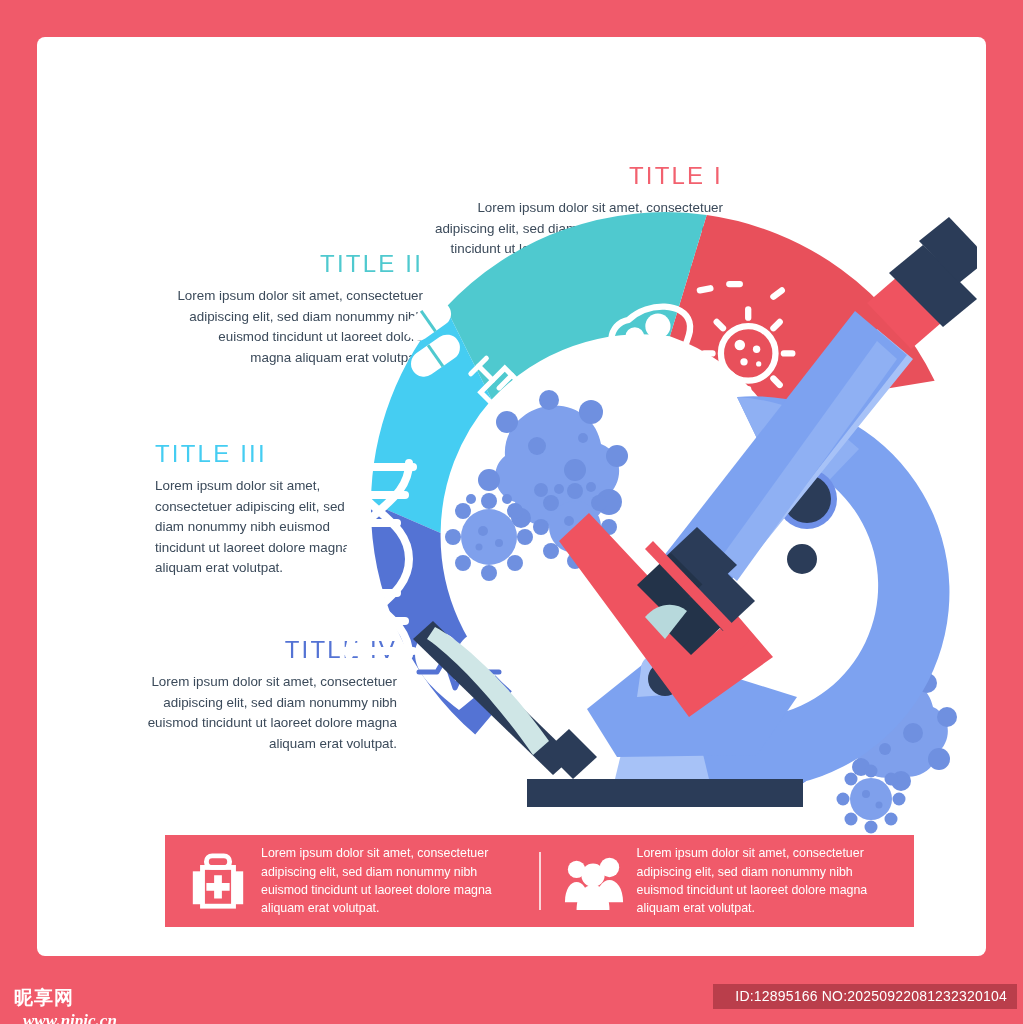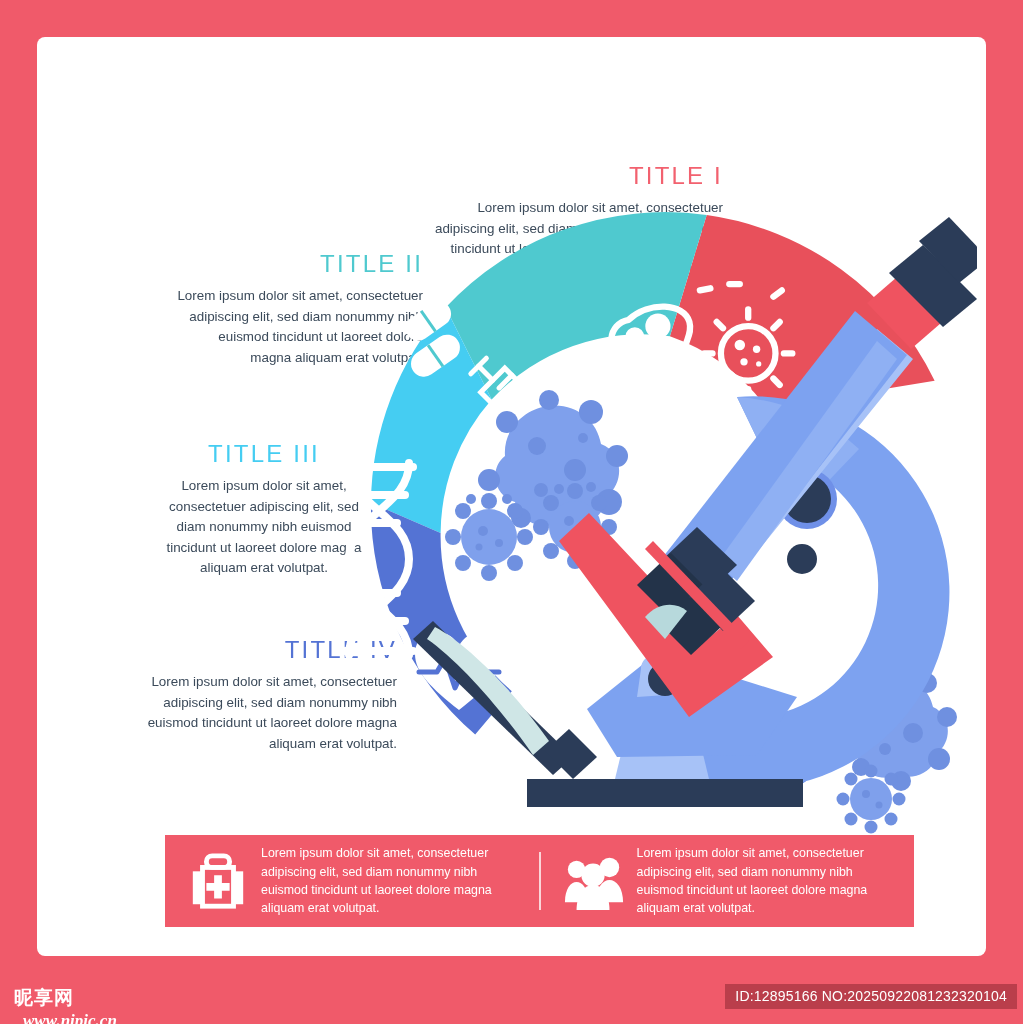--- a/index.html
+++ b/index.html
@@ -31,21 +31,21 @@
   .block-body {
     font-size: 13.4px;
     line-height: 1.52;
     color: #3b4a5a;
   }
 
   #block-1 { left: 386px; top: 126px; width: 300px; text-align: right; }
   #block-1 .block-title { color: #f2616f; text-align: right; }
   #block-2 { left: 140px; top: 202px; width: 246px; text-align: right; margin-top: 12px; }
   #block-2 .block-title { color: #4fc9cf; }
-  #block-3 { left: 118px; top: 404px; width: 218px; text-align: center; }
+  #block-3 { left: 118px; top: 404px; width: 218px; text-align: left; }
   #block-3 .block-title { color: #45cdf2; }
   #block-4 { left: 110px; top: 600px; width: 250px; text-align: right; }
   #block-4 .block-title { color: #5473d4; }
 
   
   #artwork {
     position: absolute;
     left: 60px; top: 60px;
     width: 880px; height: 760px;
   }
@@ -110,21 +110,21 @@
     font-style: italic;
     margin-left: 9px;
     font-family: "Liberation Serif", serif;
   }
   #id-badge {
     position: absolute;
     right: 6px; top: 8px;
     background: rgba(120,28,38,0.45);
     color: #ffffff;
     font-size: 14px;
-    padding: 4px 10px 5px 10px;
+    padding: 4px 10px 5px 22px;
     font-family: "Liberation Sans", sans-serif;
     letter-spacing: 0.2px;
   }
 </style>
 </head>
 <body>
 
 <div id="poster-frame">
 
   <div class="text-block" id="block-1">

